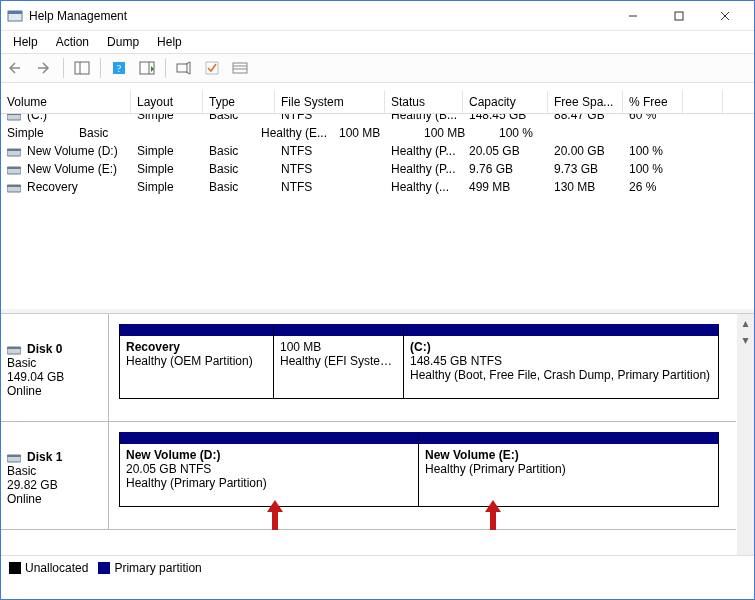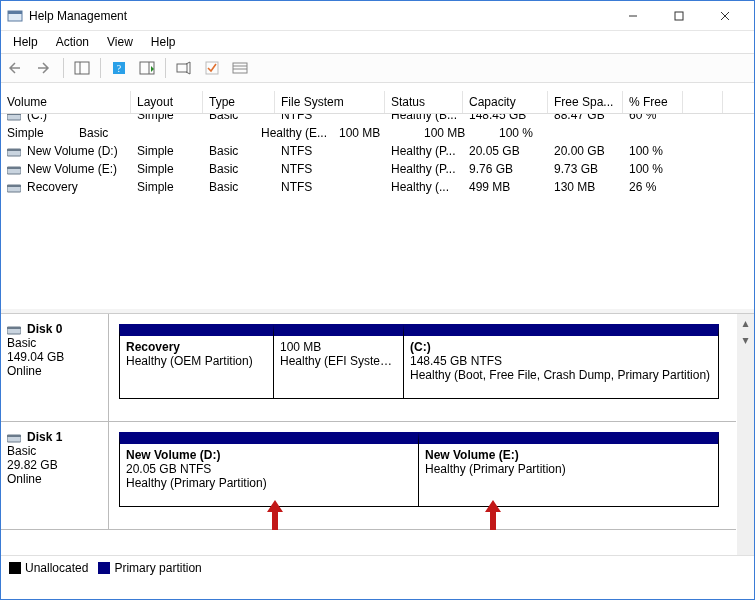--- a/index.html
+++ b/index.html
@@ -63,21 +63,21 @@
     border-top:1px solid #ccc;
     padding-right:18px;
   }
   .diskrow { display:flex; border-bottom:1px solid #bbb; }
   .diskinfo {
     width:108px; min-width:108px;
     padding:8px 6px;
     border-right:1px solid #bbb;
     background:#fff;
   }
-  .diskinfo .dname { font-weight:bold; display:flex; align-items:center; gap:6px;}
+  .diskinfo .dname { font-weight:bold; display:flex; align-items:center; gap:6px;margin-top:20px;}
   .volarea { flex:1; padding:10px 10px 22px 10px; display:flex; gap:0; }
   .vol {
     border:1px solid #000;
     border-top: 12px solid #000080;
     background:#fff;
     padding:4px 6px;
     overflow:hidden;
     position:relative;
   }
   .vol .vtitle { font-weight:bold; white-space:nowrap; overflow:hidden; text-overflow:ellipsis; }
@@ -117,21 +117,21 @@
       <svg width="10" height="10">
         <line x1="1" y1="1" x2="9" y2="9" stroke="#333"></line>
         <line x1="9" y1="1" x2="1" y2="9" stroke="#333"></line>
       </svg>
     </div>
 </div>
 
 <div class="menubar">
   <span>Help</span>
   <span>Action</span>
-  <span>View</span>
+  <span>Dump</span>
   <span>Help</span>
 </div>
 
 <div class="toolbar">
   <div class="tbtn">
       <svg width="16" height="12">
         <path d="M6 1 L1 6 L6 11 M1 6 H11" fill="none" stroke="#888" stroke-width="1.5"></path>
       </svg>
     </div>
   <div class="tbtn">

